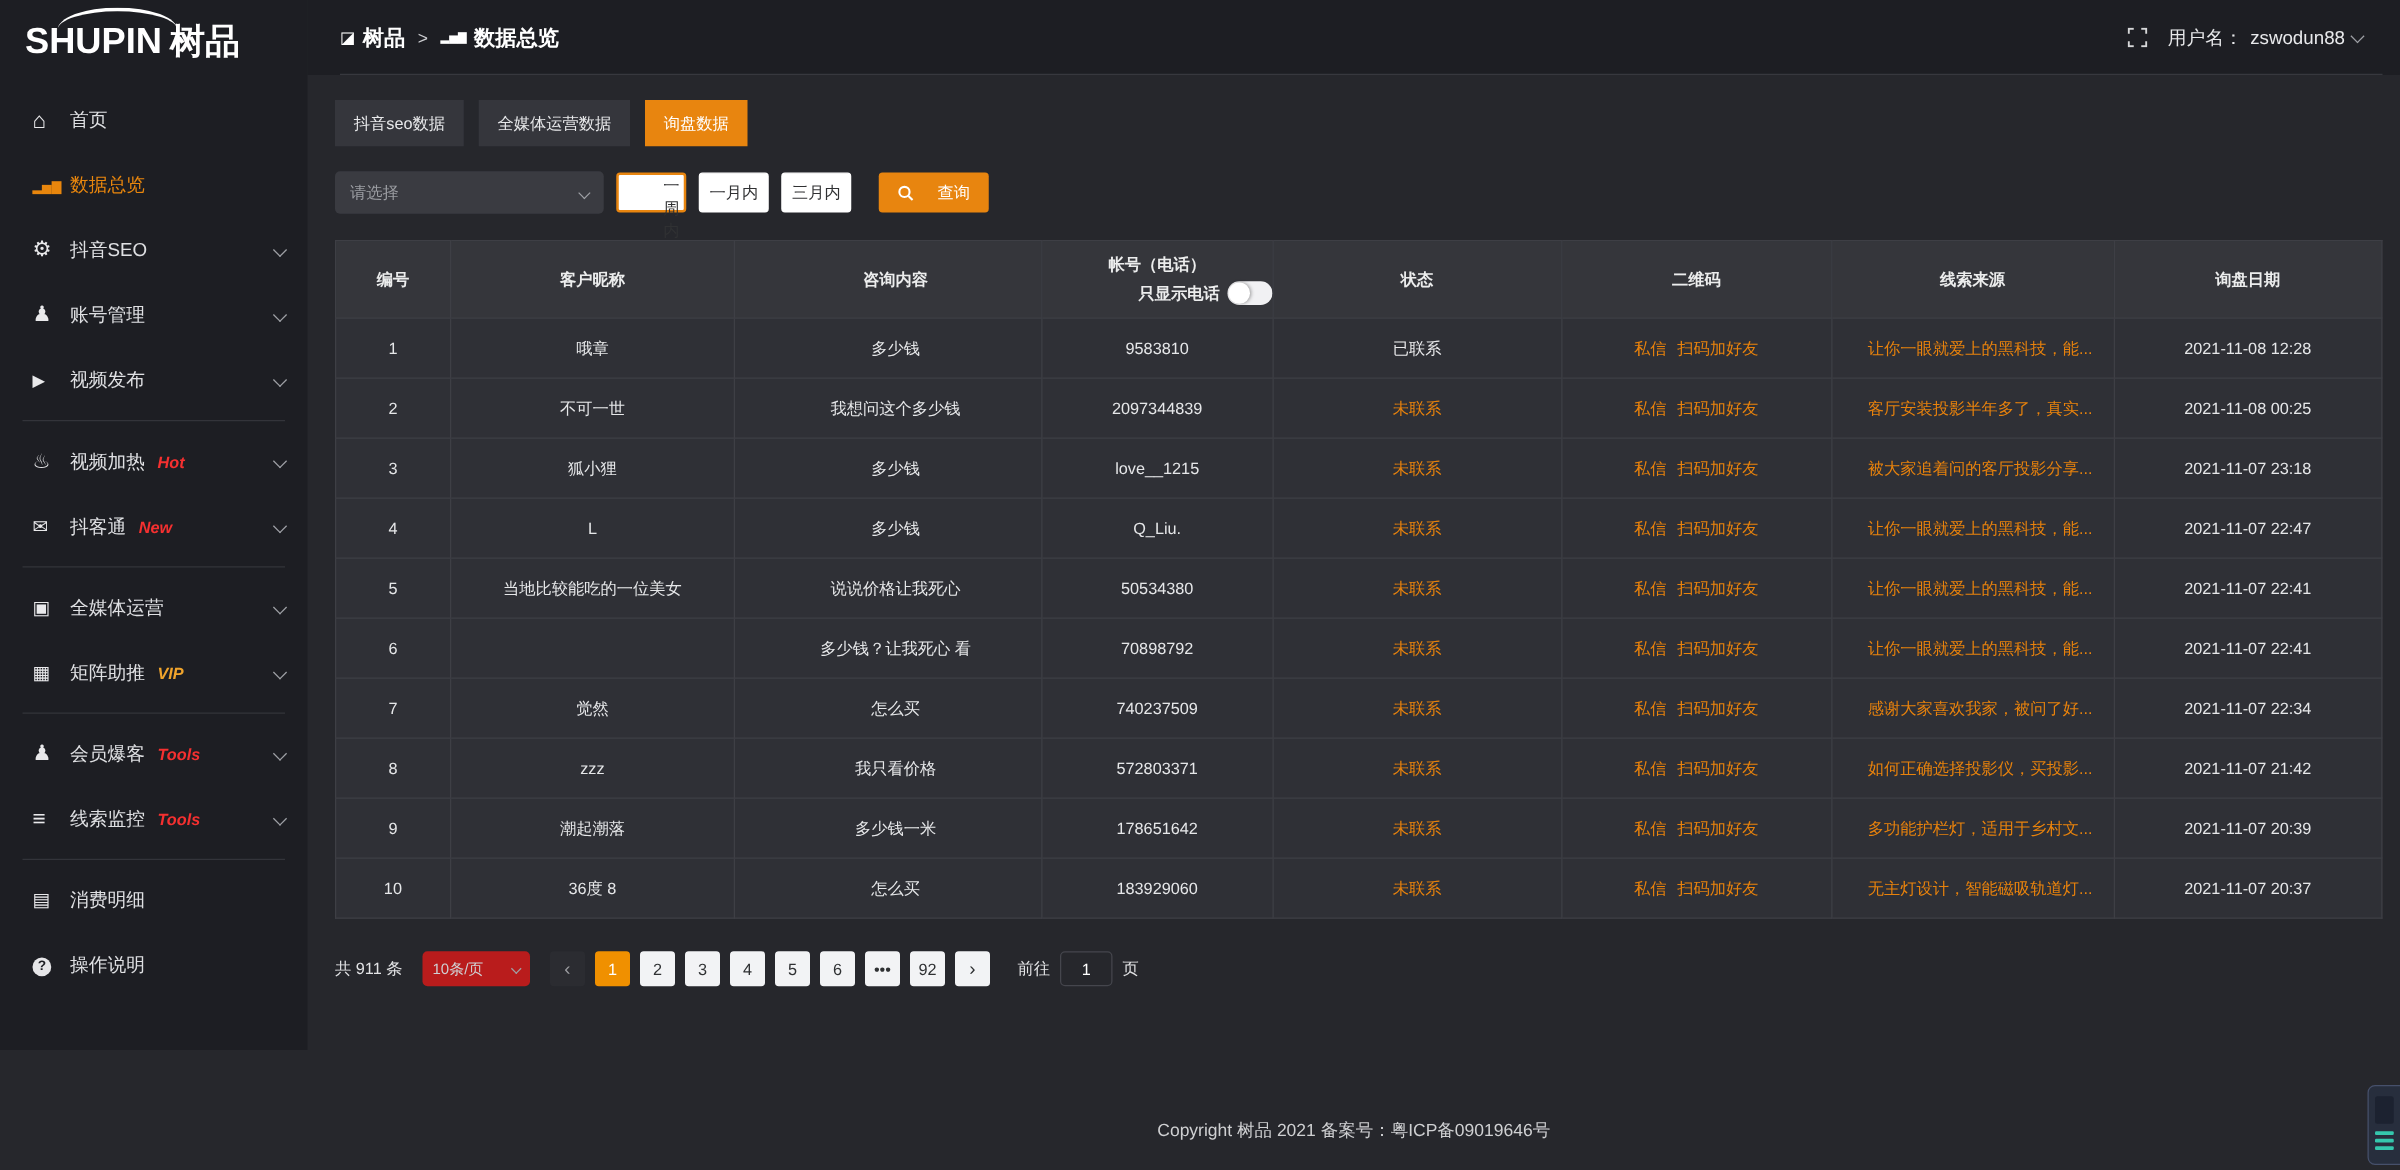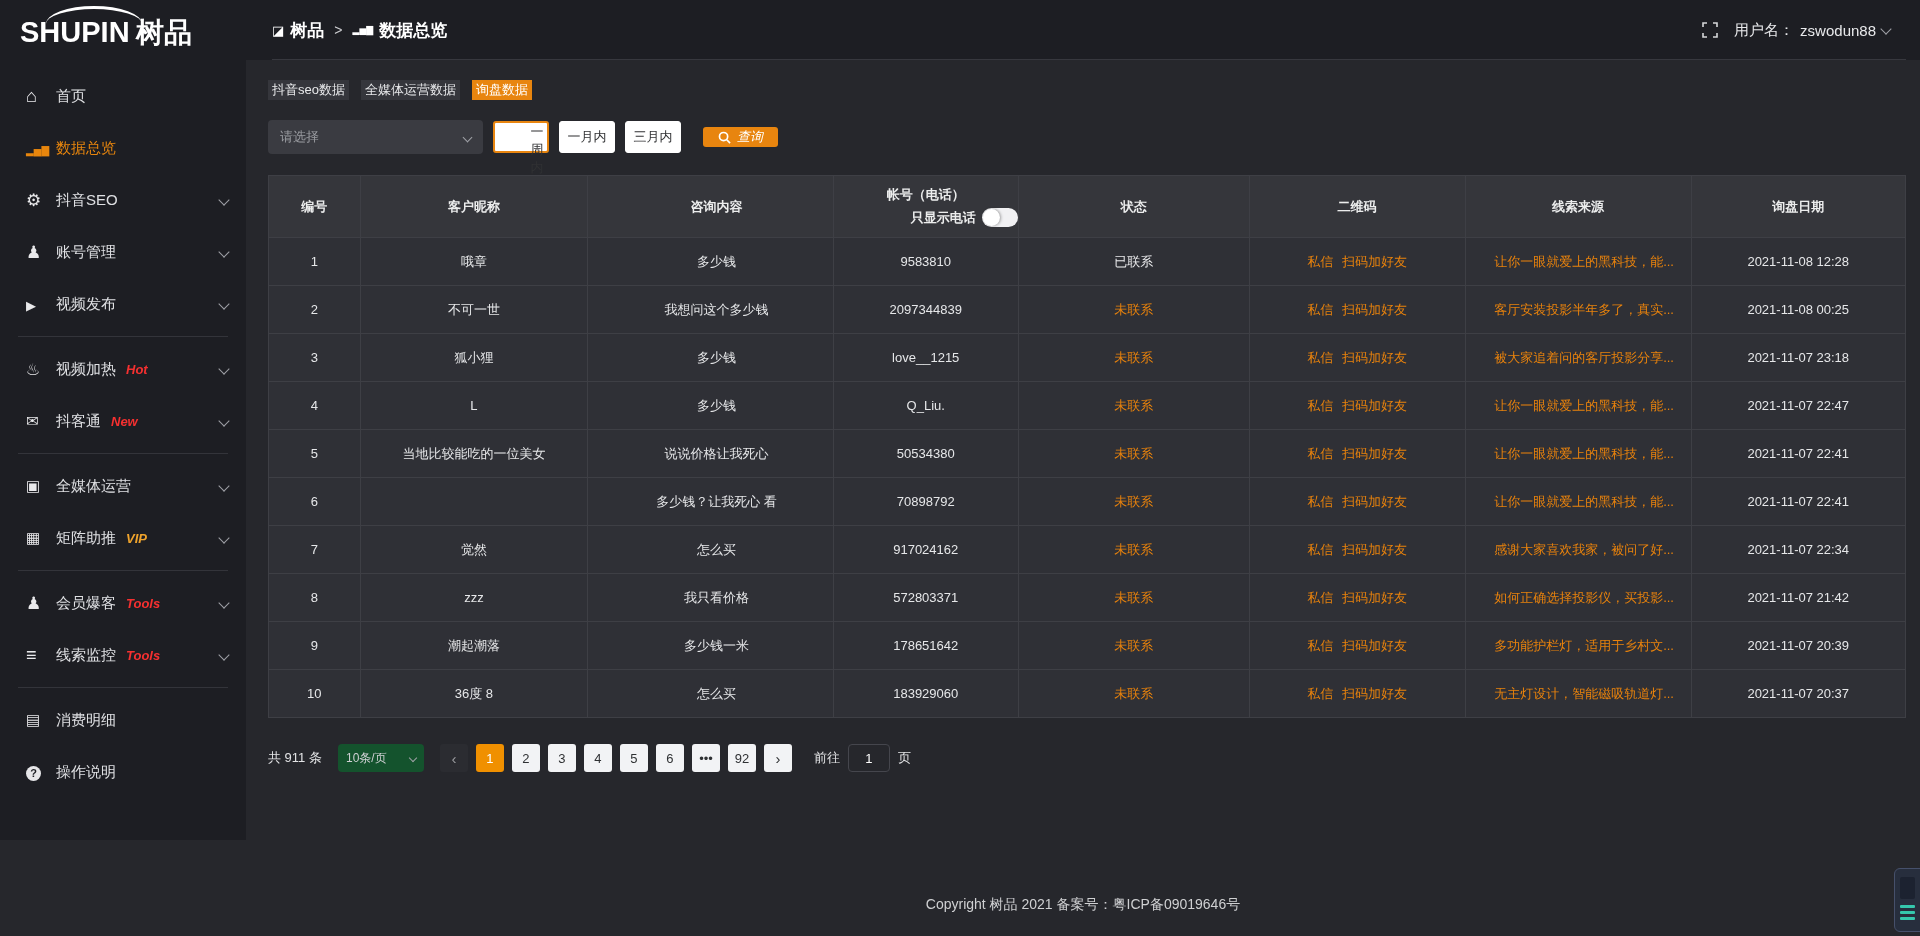--- a/index.html
+++ b/index.html
@@ -50,33 +50,33 @@
   .bc-sep { margin:0 10px; font-size:14px; color:#cfd0d3; font-weight:normal; }
   .bc-bars { font-size:9px; letter-spacing:0px; margin-right:6px; }
   .top-right { margin-left:auto; margin-right:30px; display:flex; align-items:center; gap:16px; }
   .fs-icon svg { display:block; }
   .user-chip { font-size:15px; color:#e8e9eb; display:flex; align-items:center; gap:6px; cursor:pointer; }
   .user-chip .chev { margin-top:-3px; }
 
   
   .content { padding:0 14px 0 22px; }
   .tabs { margin-top:20px; display:flex; gap:12px; }
-  .tab { height:20px; padding:0 4px; background:#35363c; border:none; color:#e8e9eb;
+  .tab { height:37px; padding:0 15px; background:#35363c; border:none; color:#e8e9eb;
     font-size:13px; cursor:pointer; font-family:inherit; }
   .tab.active { background:#e8850f; color:#fff; }
 
   .filters { margin-top:20px; display:flex; align-items:center; }
   .select { width:215px; height:34px; background:#3a3b41; border-radius:4px; display:flex; align-items:center;
     padding:0 12px; font-size:13px; color:#9b9da2; cursor:pointer; }
   .select .chev { margin-left:auto; width:7px; height:7px; }
   .range-btn { height:32px; width:56px; background:#fff; color:#303133; font-size:13px; border:1px solid #fff;
     border-radius:3px; margin-left:10px; cursor:pointer; font-family:inherit; }
   .range-btn.active { border:2px solid #e8850f;padding-left:32px; }
-  .query-btn { height:20px; padding:0 15px; margin-left:22px; background:#e8850f; color:#fff; border:none;
-    border-radius:3px; font-size:13px; cursor:pointer; display:flex; align-items:center; gap:6px; font-family:inherit;font-style:italic; }
+  .query-btn { height:32px; padding:0 15px; margin-left:22px; background:#e8850f; color:#fff; border:none;
+    border-radius:3px; font-size:13px; cursor:pointer; display:flex; align-items:center; gap:19px; font-family:inherit; }
 
   
   table { margin-top:21px; width:1638px; border-collapse:collapse; table-layout:fixed; background:#2f3036; }
   th, td { border:1px solid #3e3f45; font-weight:normal; text-align:center; font-size:13px; color:#e6e7e9;
     overflow:hidden; white-space:nowrap; text-overflow:ellipsis; }
   thead th { height:62px; background:#35363b; font-weight:bold; color:#eceded; }
   tbody td { height:48px; }
   td.al, th.al { text-align:center; padding-left:12px; }
   .acc-head { line-height:1.7; }
   .phone-line { display:flex; align-items:center; justify-content:flex-end; gap:6px; font-weight:bold; }
@@ -86,21 +86,21 @@
     background:#fff; box-shadow:1px 0 3px rgba(0,0,0,.35); }
   td[data-status="pending"] { color:#e8820c; }
   td[data-status="done"] { color:#e9e9eb; }
   .qr-link { color:#e8820c; cursor:pointer; }
   .qr-link + .qr-link { margin-left:5px; }
   td.src { color:#e8820c; cursor:pointer; }
 
   
   .pagination { margin-top:26px; display:flex; align-items:center; font-size:13px; color:#e2e3e5; }
   .pg-total { margin-right:16px; }
-  .pg-size { width:86px; height:28px; background:#14532d; border-radius:4px; display:flex; align-items:center;
+  .pg-size { width:86px; height:28px; background:#b91c1c; border-radius:4px; display:flex; align-items:center;
     padding:0 8px; font-size:12px; color:#cfd0d3; cursor:pointer; margin-right:16px; }
   .pg-size .chev { margin-left:auto; width:6px; height:6px; }
   .pg { min-width:28px; height:28px; margin-right:8px; border:none; border-radius:3px; background:#f2f3f5;
     color:#2f3133; font-size:13px; cursor:pointer; font-family:inherit; }
   .pg.active { background:#f09000; color:#fff; }
   .pg.nav-prev { background:#2b2c31; color:#9a9b9f; font-size:15px; }
   .pg.nav-next { font-size:15px; }
   .goto { margin-left:14px; display:flex; align-items:center; gap:8px; }
   .goto input { width:42px; height:28px; background:#26272c; border:1px solid #45464d; border-radius:4px;
     color:#fff; text-align:center; font-size:13px; font-family:inherit; }
@@ -392,21 +392,21 @@
               <span class="qr-link">扫码加好友</span>
             </td>
             <td class="al src">让你一眼就爱上的黑科技，能...</td>
             <td>2021-11-07 22:41</td>
           </tr>
 
           <tr>
             <td>7</td>
             <td>觉然</td>
             <td class="al">怎么买</td>
-            <td>917024162</td>
+            <td>740237509</td>
             <td data-status="pending">未联系</td>
             <td>
               <span class="qr-link">私信</span>
               <span class="qr-link">扫码加好友</span>
             </td>
             <td class="al src">感谢大家喜欢我家，被问了好...</td>
             <td>2021-11-07 22:34</td>
           </tr>
 
           <tr>

